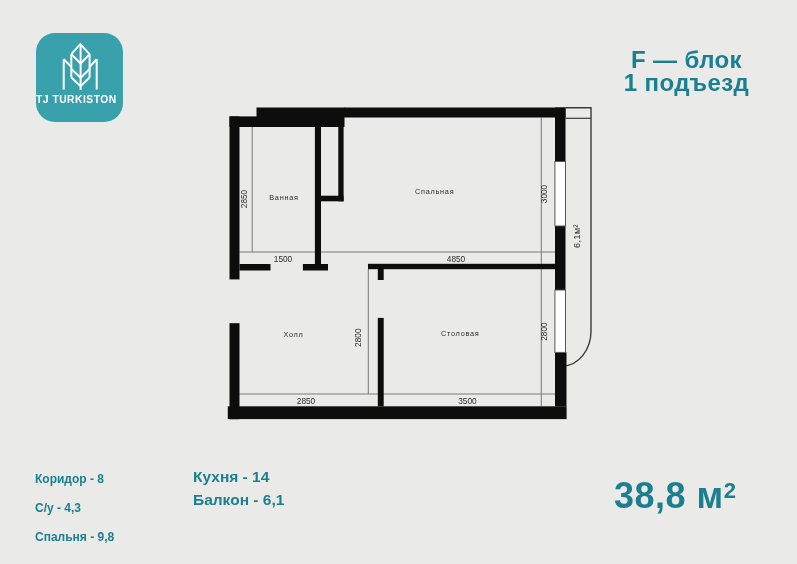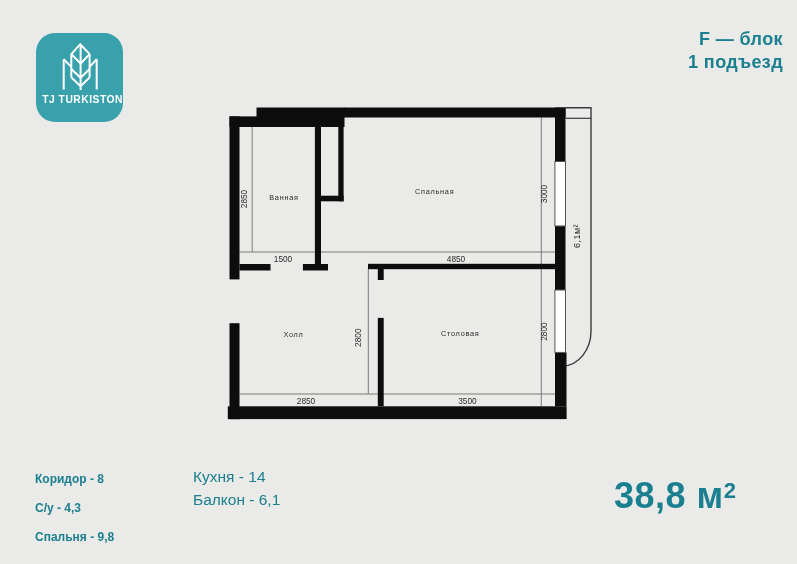--- a/index.html
+++ b/index.html
@@ -21,23 +21,23 @@
     <path d="M35.3,21.1 L44.6,30.5 L53.6,21.1"></path>
     <path d="M27.7,26.3 L27.7,56.5"></path>
     <path d="M60.7,26.3 L60.7,56.5"></path>
     <path d="M27.7,26.3 L35.3,33.9"></path>
     <path d="M60.7,26.3 L53.6,33.9"></path>
     <path d="M35.3,36 L44.6,44.8 L53.6,36"></path>
     <path d="M35.3,44.5 L44.6,53.2 L53.6,44.5"></path>
   </g>
 </svg>
 
-<div class="abs" style="left:36px;top:93.5px;width:87px;text-align:right;color:#fff;font-weight:bold;font-size:10.3px;letter-spacing:0.5px">TJ TURKISTON</div>
+<div class="abs" style="left:36px;top:93.5px;width:87px;text-align:left;color:#fff;font-weight:bold;font-size:10.3px;letter-spacing:0.5px">TJ TURKISTON</div>
 
-<div class="abs teal" style="left:590px;top:28px;width:193px;text-align:right;font-weight:bold;font-size:18px;line-height:23px;letter-spacing:0.4px">F — блок<br>1 подъезд</div>
+<div class="abs teal" style="left:590px;top:48px;width:193px;text-align:center;font-weight:bold;font-size:24px;line-height:23px;letter-spacing:0.4px">F — блок<br>1 подъезд</div>
 
 <svg class="abs" style="left:0;top:0" width="797" height="564" viewBox="0 0 797 564">
 
   <line x1="252.2" y1="127" x2="252.2" y2="252" stroke="#7a7a7a" stroke-width="1"></line>
 
   <line x1="239.5" y1="252" x2="555" y2="252" stroke="#7a7a7a" stroke-width="1"></line>
 
   <line x1="541.3" y1="117.5" x2="541.3" y2="406" stroke="#7a7a7a" stroke-width="1"></line>
 
   <line x1="368.3" y1="269" x2="368.3" y2="394" stroke="#7a7a7a" stroke-width="1"></line>
@@ -108,15 +108,15 @@
 
   <text x="306" y="404" font-size="8.3" fill="#2b2b2b" text-anchor="middle">2850</text>
 
   <text x="467.4" y="404" font-size="8.3" fill="#2b2b2b" text-anchor="middle">3500</text>
 
   <text x="0" y="0" font-size="9" fill="#2b2b2b" text-anchor="middle" letter-spacing="0.5" transform="translate(580,236) rotate(-90)">6,1м²</text>
 </svg>
 
 <div class="abs teal" style="left:35px;top:464.5px;font-weight:bold;font-size:12px;line-height:29px">Коридор - 8<br>С/у - 4,3<br>Спальня - 9,8</div>
 
-<div class="abs teal" style="left:193px;top:464.5px;font-weight:normal;font-size:15.5px;line-height:23px">Кухня - 14<br>Балкон - 6,1</div>
+<div class="abs teal" style="left:193px;top:464.5px;font-weight:bold;font-size:15.5px;line-height:23px">Кухня - 14<br>Балкон - 6,1</div>
 
 <div class="abs teal" style="left:614px;top:475px;font-weight:bold;font-size:36px;letter-spacing:0.5px">38,8 м<span style="font-size:22px;vertical-align:10px">2</span></div>
 
 </body></html>

